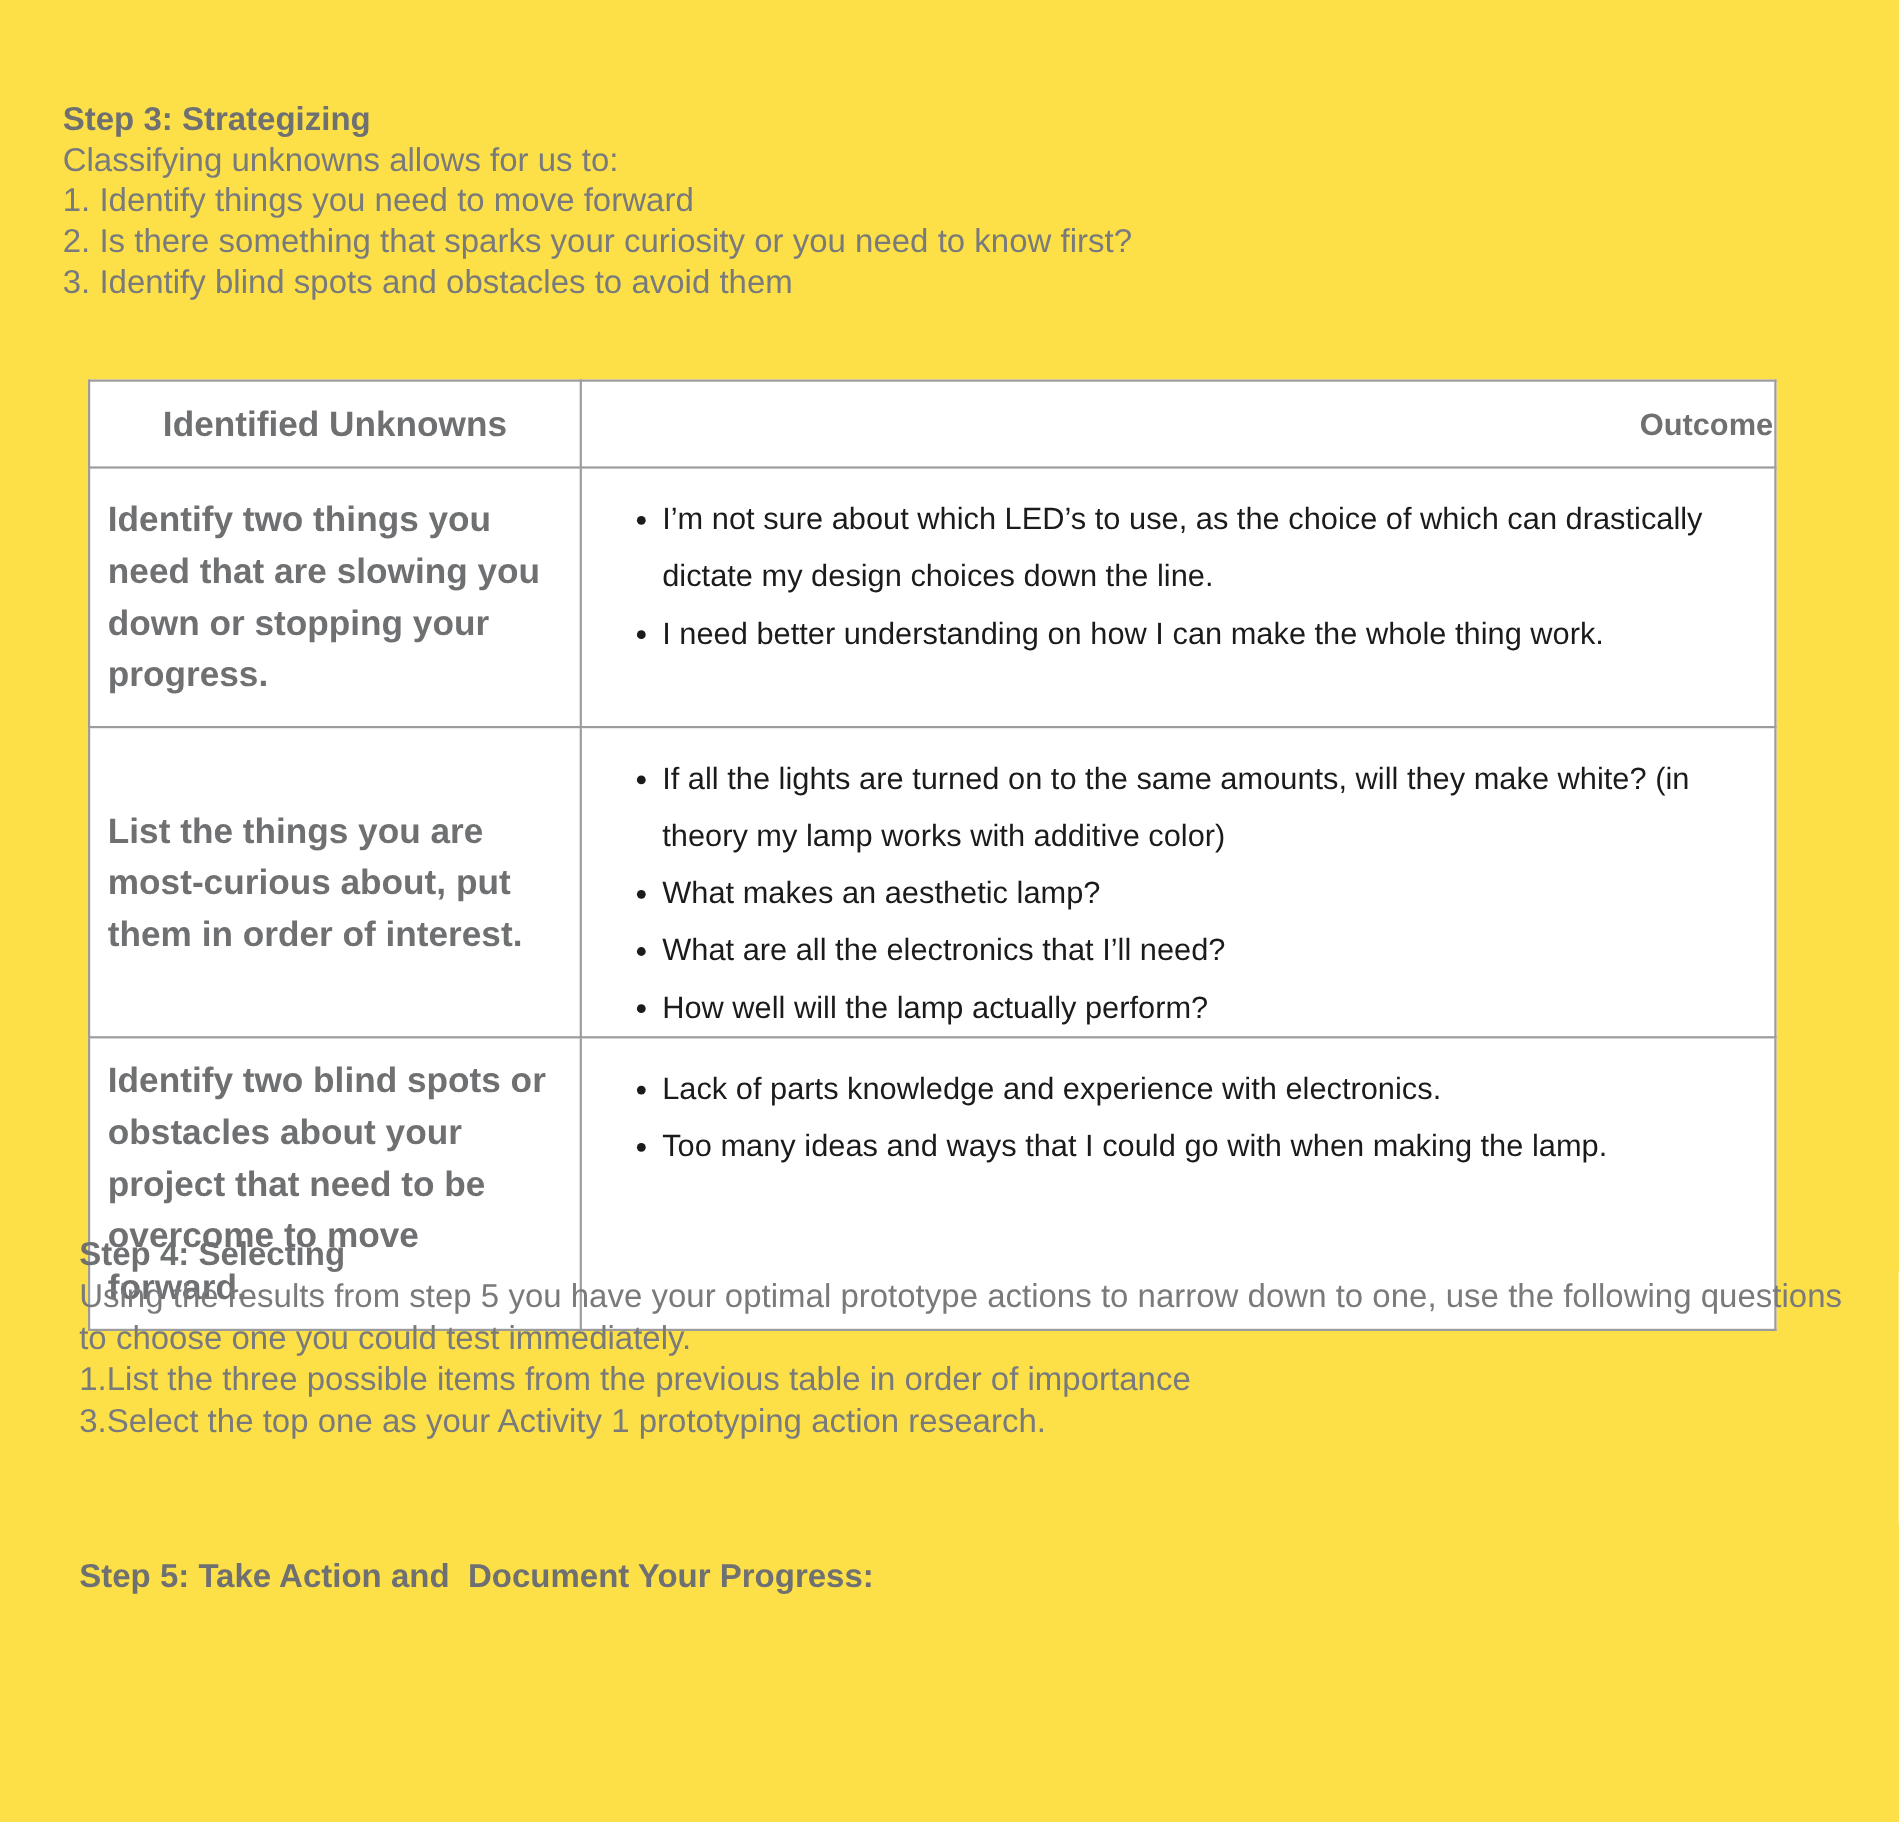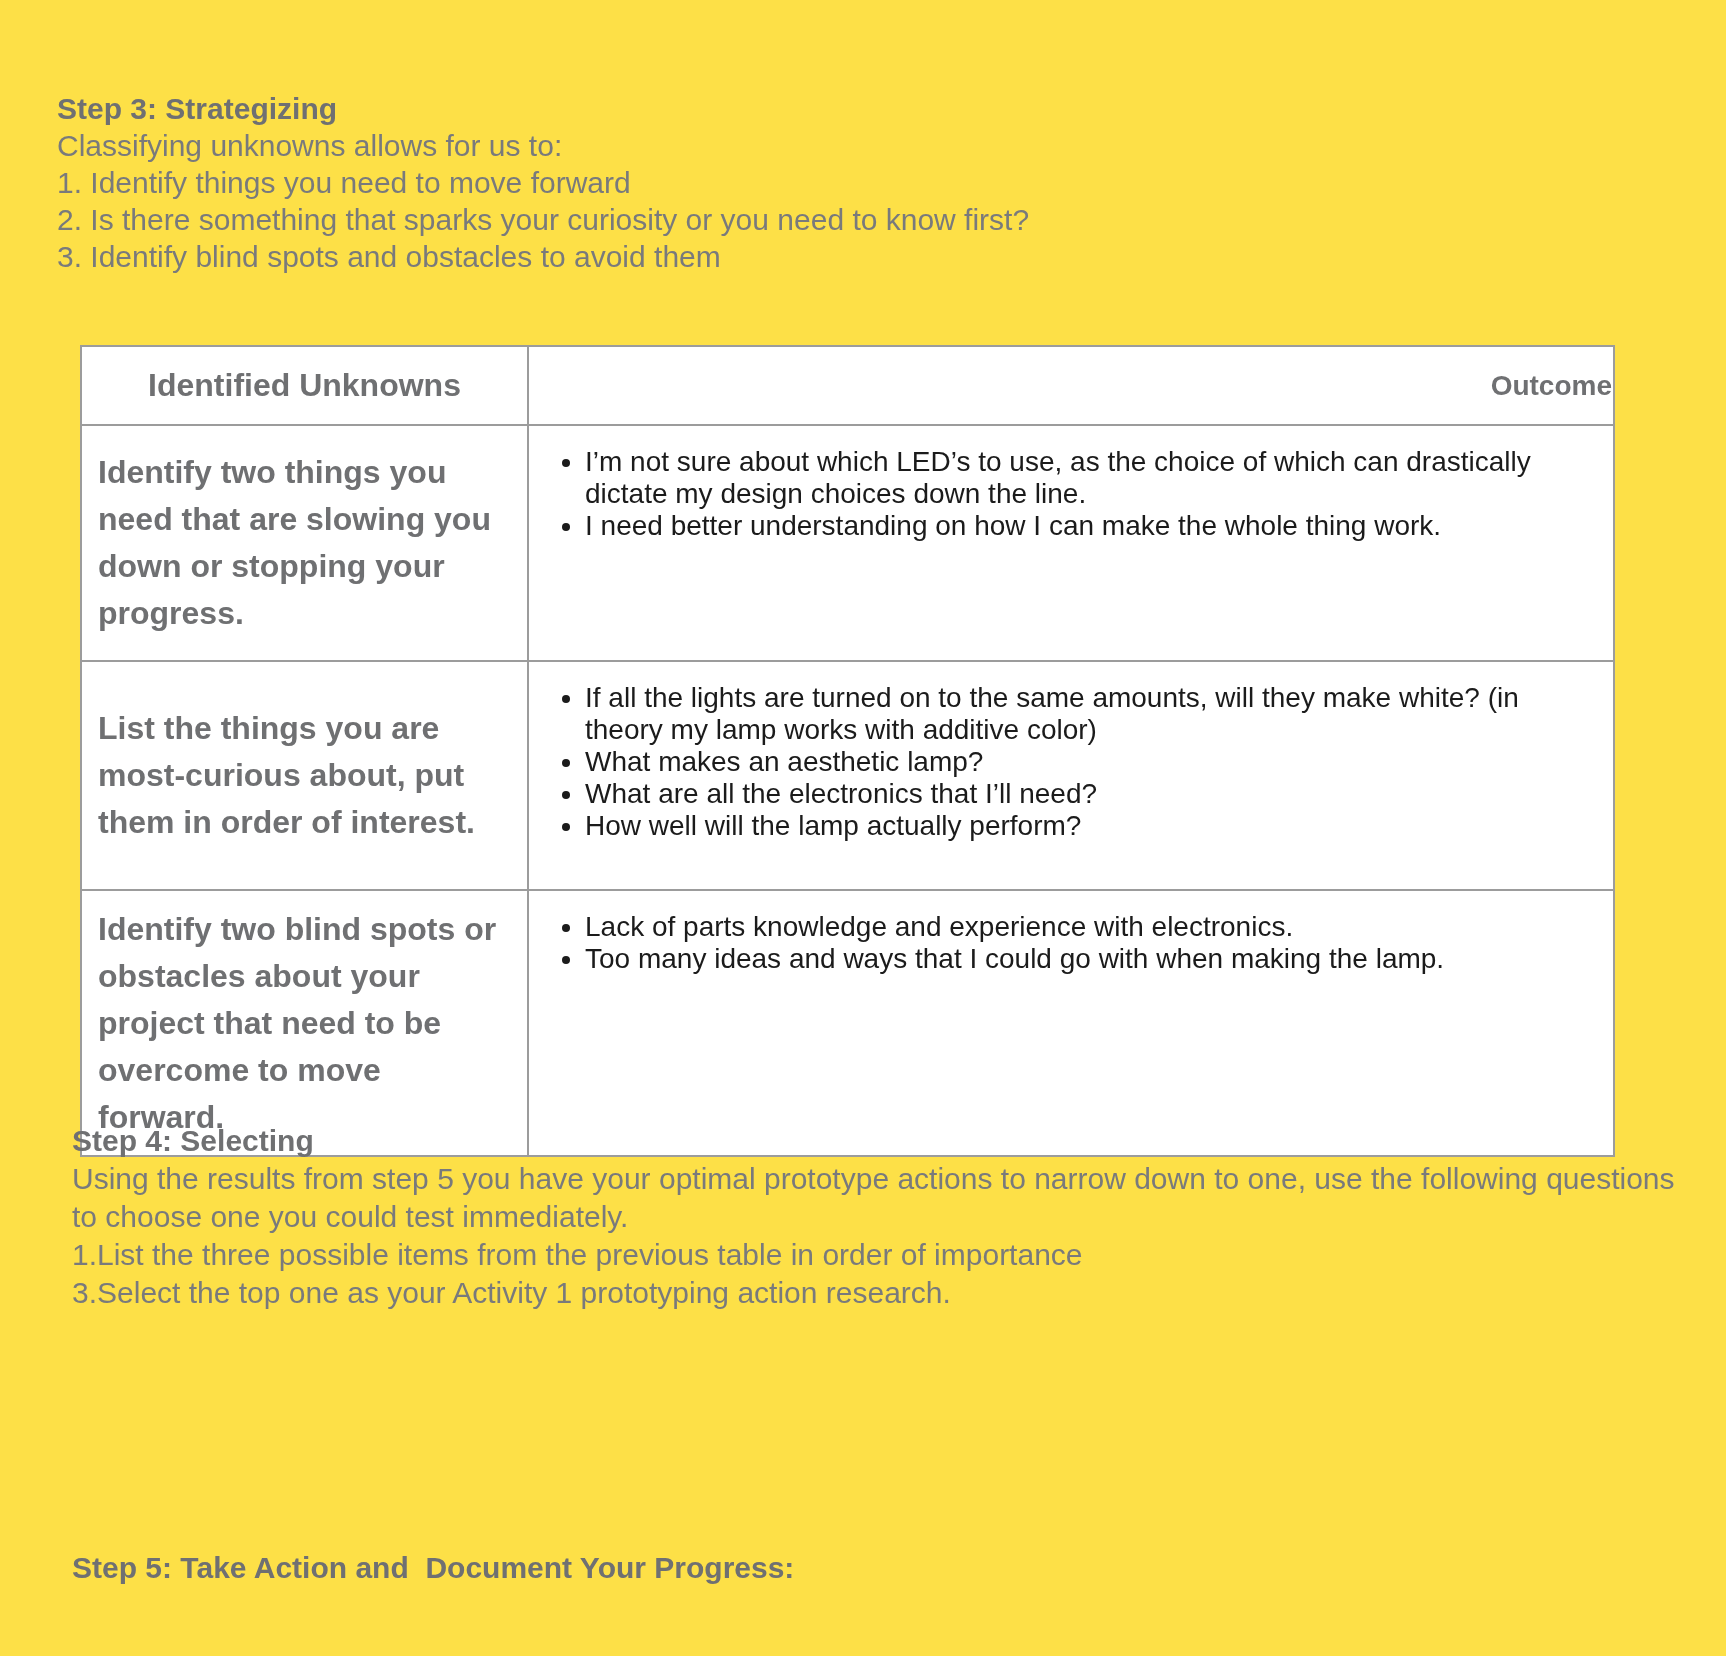--- a/index.html
+++ b/index.html
@@ -17,21 +17,21 @@
 
   .step3-block {
     position: absolute; left: 57px; top: 90px; width: 1500px;
     line-height: 37px;
   }
   .step4-block {
     position: absolute; left: 72px; top: 1122px; width: 1615px;
     line-height: 38px;
   }
   .step5-block {
-    position: absolute; left: 72px; top: 1549px; width: 1615px;
+    position: absolute; left: 72px; top: 1415px; width: 1615px;
     line-height: 38px;
   }
   .heading { white-space: pre-wrap; }
 
   
   table.unknowns {
     position: absolute; left: 80px; top: 345px;
     width: 1533px;
     border-collapse: collapse; table-layout: fixed;
     background: #ffffff;
@@ -50,23 +50,23 @@
     padding-left: 120px;
   }
   td.prompt-cell {
     vertical-align: middle;
     padding: 0 19px 0 16px;
     font-size: 32px; font-weight: bold; color: #6f7072;
     line-height: 47px;
   }
   td.outcome-cell {
     vertical-align: top;
-    padding: 20px 42px 0 0;
+    padding: 20px 42px 0 17px;
     font-size: 28px; color: #1b1b1b;
-    line-height: 32px;
+    line-height: 52px;
   }
   td.outcome-cell ul { margin: 0; padding: 0 0 0 56px; }
   td.outcome-cell li { margin: 0; padding: 0; }
   tr.r1 td { height: 214px; }
   tr.r2 td { height: 207px; }
   tr.r3 td { height: 244px; }
 </style>
 </head>
 <body>
 

